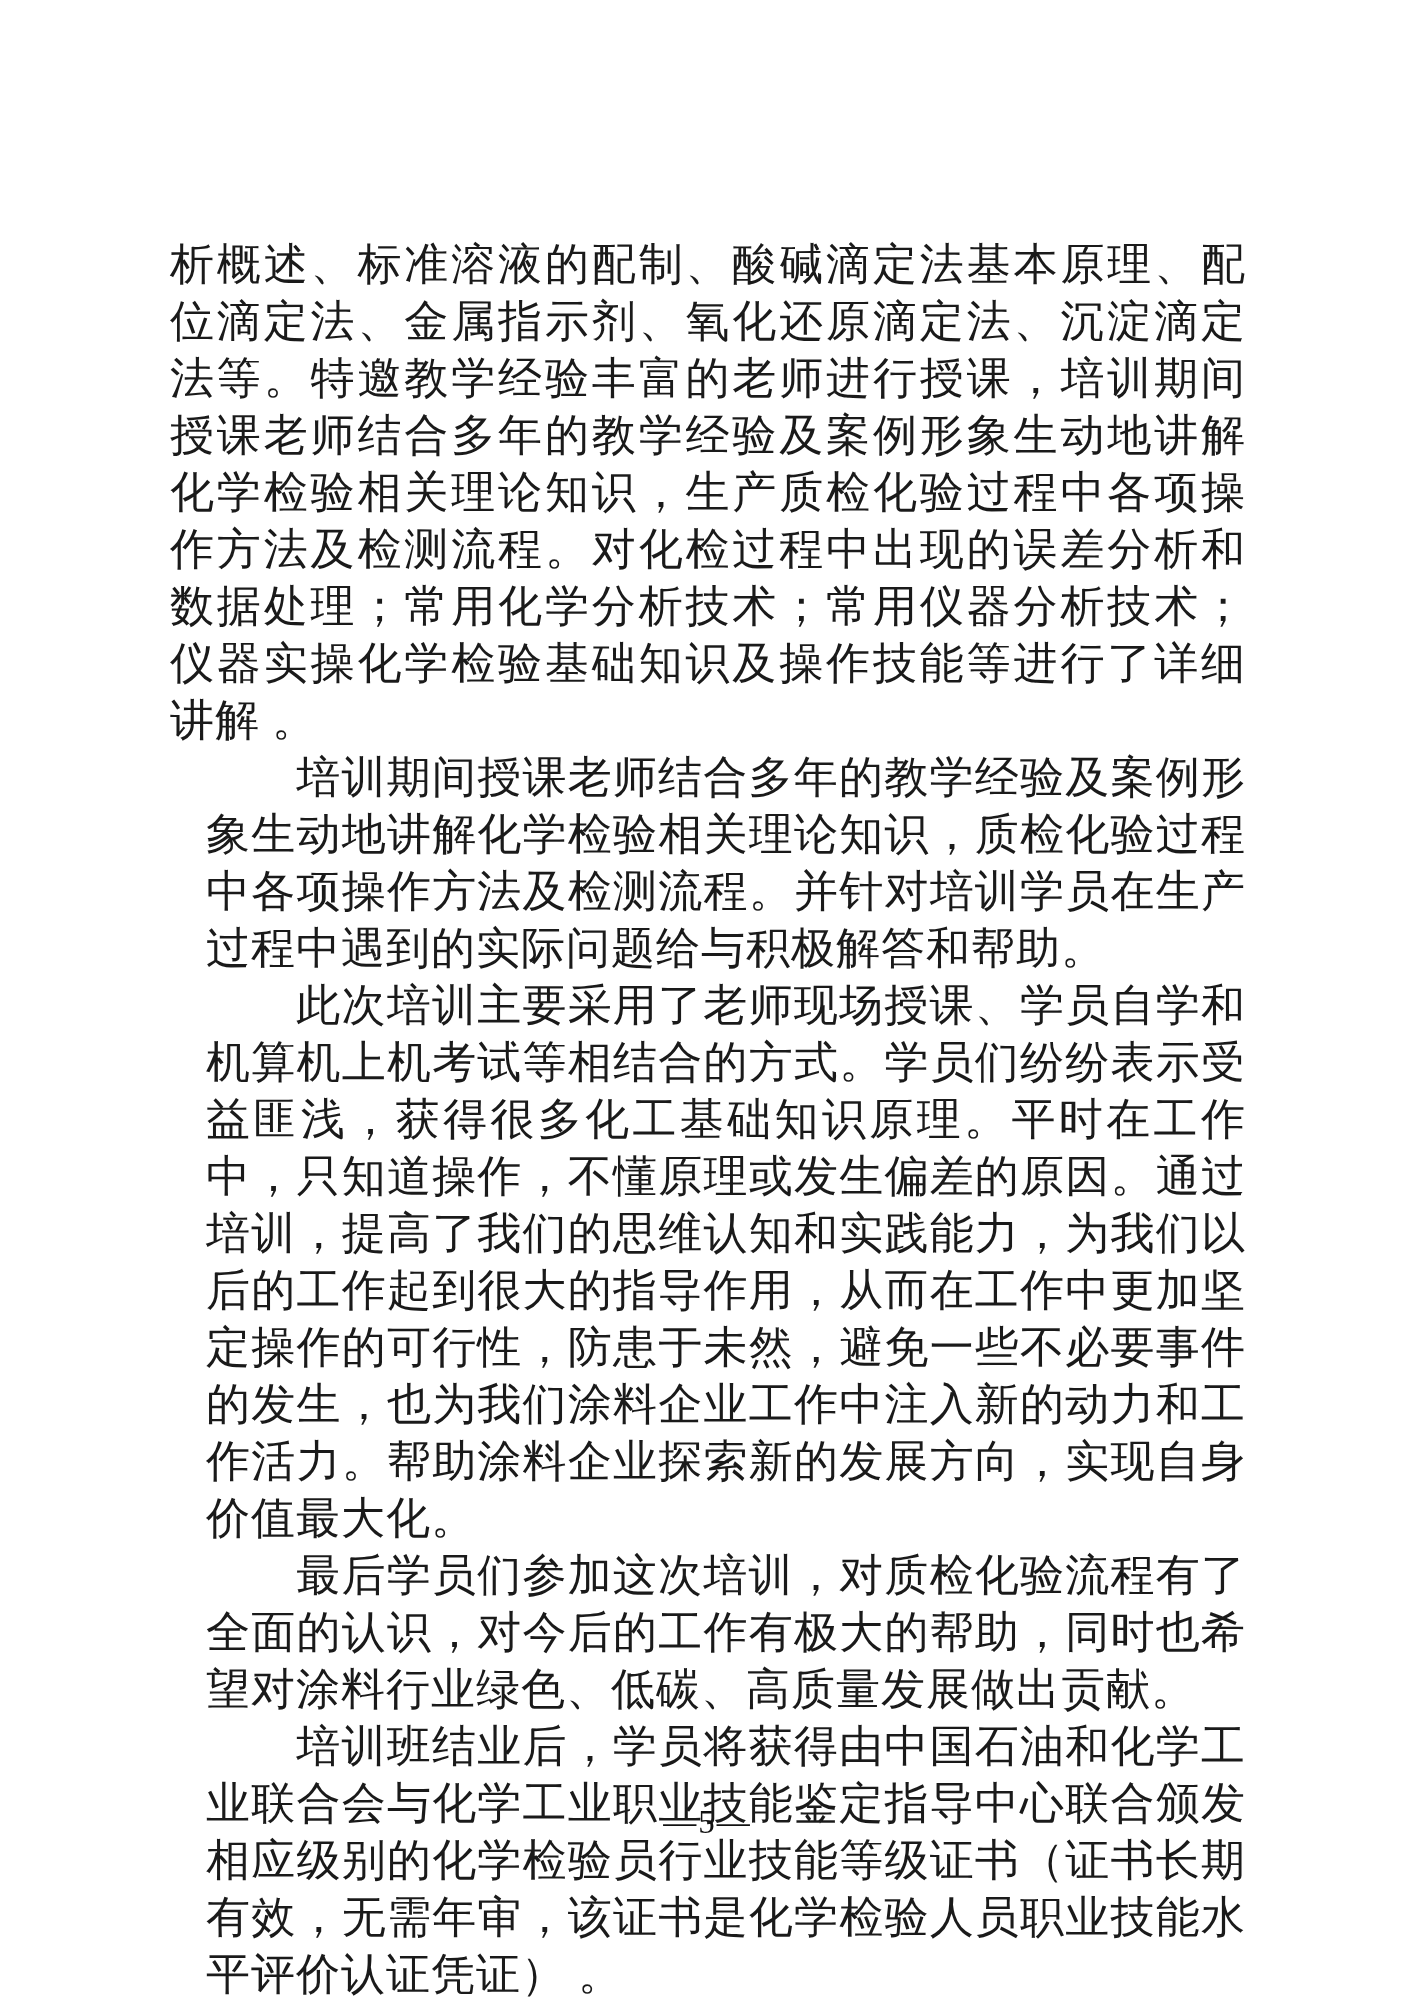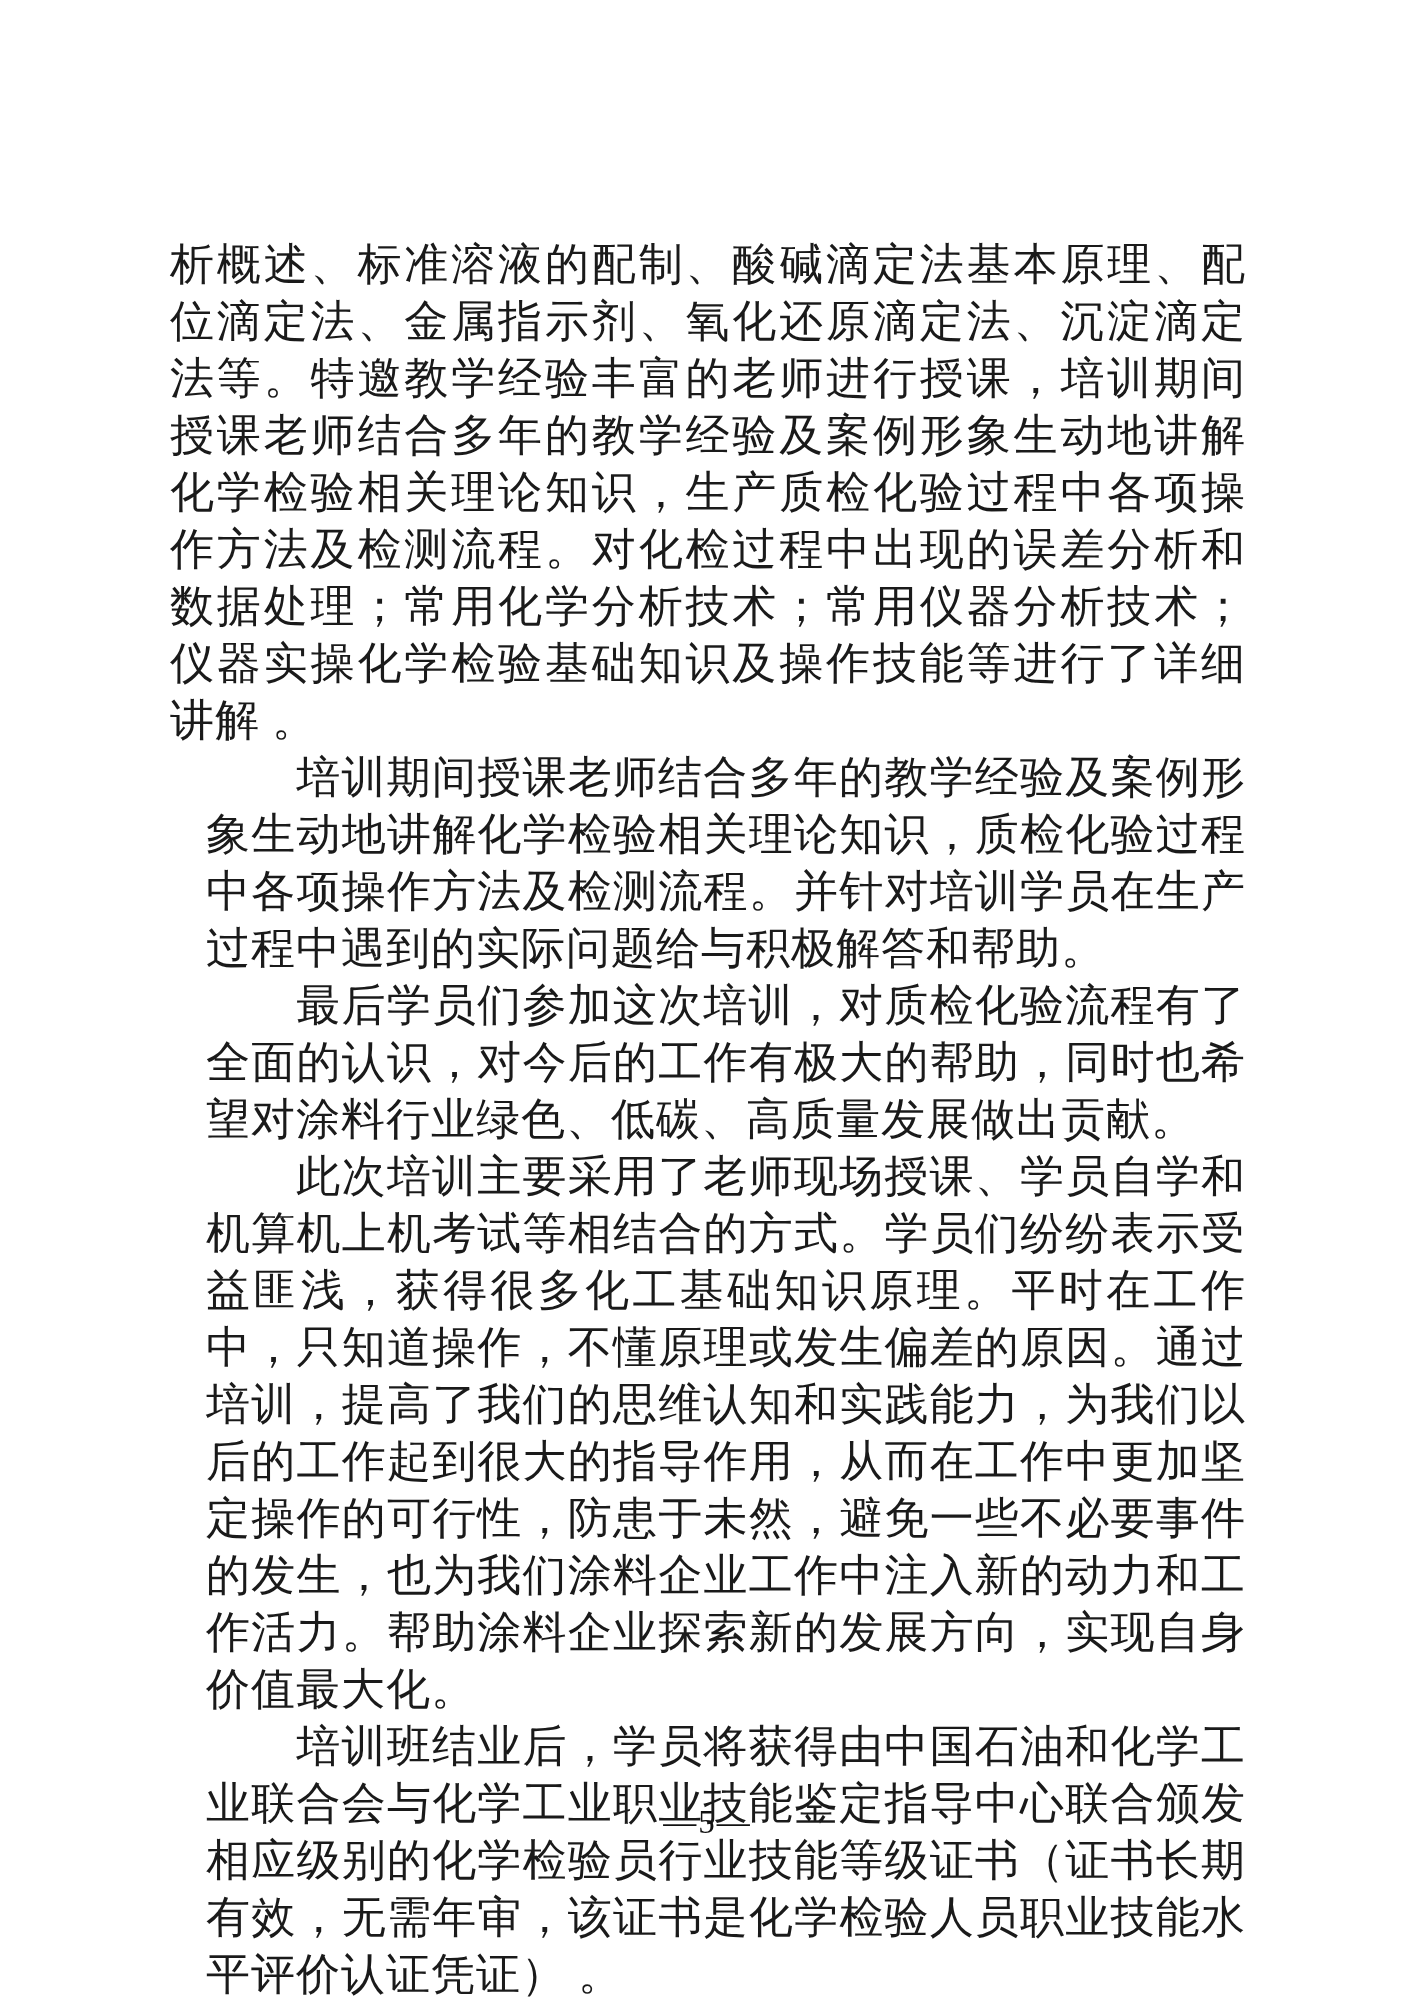--- a/index.html
+++ b/index.html
@@ -51,19 +51,19 @@
     color: #111111;
   }
 </style>
 </head>
 <body>
 
 <div class="page">
   <div class="content" id="paragraph-container">
       <p>析概述、标准溶液的配制、酸碱滴定法基本原理、配位滴定法、金属指示剂、氧化还原滴定法、沉淀滴定法等。特邀教学经验丰富的老师进行授课，培训期间授课老师结合多年的教学经验及案例形象生动地讲解化学检验相关理论知识，生产质检化验过程中各项操作方法及检测流程。对化检过程中出现的误差分析和数据处理；常用化学分析技术；常用仪器分析技术；仪器实操化学检验基础知识及操作技能等进行了详细讲解 。</p>
       <p class="indent">培训期间授课老师结合多年的教学经验及案例形象生动地讲解化学检验相关理论知识，质检化验过程中各项操作方法及检测流程。并针对培训学员在生产过程中遇到的实际问题给与积极解答和帮助。</p>
+      <p class="indent">此次培训主要采用了老师现场授课、学员自学和机算机上机考试等相结合的方式。学员们纷纷表示受益匪浅，获得很多化工基础知识原理。平时在工作中，只知道操作，不懂原理或发生偏差的原因。通过培训，提高了我们的思维认知和实践能力，为我们以后的工作起到很大的指导作用，从而在工作中更加坚定操作的可行性，防患于未然，避免一些不必要事件的发生，也为我们涂料企业工作中注入新的动力和工作活力。帮助涂料企业探索新的发展方向，实现自身价值最大化。</p>
       <p class="indent">最后学员们参加这次培训，对质检化验流程有了全面的认识，对今后的工作有极大的帮助，同时也希望对涂料行业绿色、低碳、高质量发展做出贡献。</p>
-      <p class="indent">此次培训主要采用了老师现场授课、学员自学和机算机上机考试等相结合的方式。学员们纷纷表示受益匪浅，获得很多化工基础知识原理。平时在工作中，只知道操作，不懂原理或发生偏差的原因。通过培训，提高了我们的思维认知和实践能力，为我们以后的工作起到很大的指导作用，从而在工作中更加坚定操作的可行性，防患于未然，避免一些不必要事件的发生，也为我们涂料企业工作中注入新的动力和工作活力。帮助涂料企业探索新的发展方向，实现自身价值最大化。</p>
       <p class="indent">培训班结业后，学员将获得由中国石油和化学工业联合会与化学工业职业技能鉴定指导中心联合颁发相应级别的化学检验员行业技能等级证书（证书长期有效，无需年审，该证书是化学检验人员职业技能水平评价认证凭证） 。</p>
       <p class="source">（来源：金属指示剂）</p>
     </div>
   <div class="footer">—5—</div>
 </div>
 
 </body></html>

